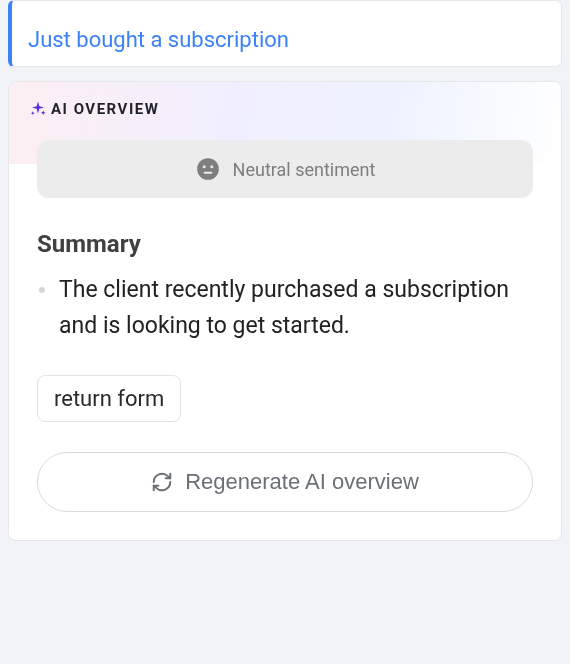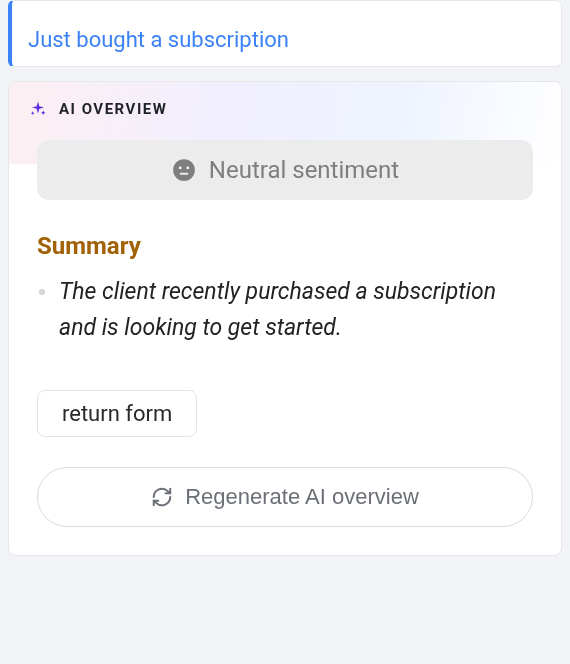--- a/index.html
+++ b/index.html
@@ -31,21 +31,21 @@
       background: #fff;
       border: 1px solid #e5e7eb;
       border-radius: 8px;
       overflow: hidden;
     }
     .overview-header {
       background: linear-gradient(100deg, #fdeff2 0%, #f1efff 40%, #eef3ff 70%, #ffffff 100%);
       padding: 18px 20px 46px 20px;
       display: flex;
       align-items: center;
-      gap: 12px;
+      gap: 4px;
     }
     .sparkle-icon {
       width: 18px;
       height: 18px;
       flex-shrink: 0;
       color: #5b2ee0;
     }
     .overview-title {
       font-size: 15px;
       font-weight: 700;
@@ -66,34 +66,33 @@
       gap: 12px;
       margin-bottom: 32px;
     }
     .face-icon {
       width: 26px;
       height: 26px;
       color: #7e7e7e;
       flex-shrink: 0;
     }
     .sentiment-text {
-      font-size: 24px;
+      font-size: 18px;
       color: #7e7e7e;
       font-weight: 400;
     }
     .section-heading {
       font-size: 24px;
       font-weight: 700;
-      color: #a16207;
+      color: #404040;
       margin-bottom: 14px;
     }
     .summary-list {
       list-style: none;
-      margin-bottom: 45px;
-      font-style: italic;
+      margin-bottom: 32px;
     }
     .summary-item {
       position: relative;
       padding-left: 22px;
       font-size: 23px;
       line-height: 1.55;
       color: #222;
     }
     .summary-item::before {
       content: "";
@@ -107,21 +106,21 @@
     }
     .tags-row {
       display: flex;
       gap: 8px;
       flex-wrap: wrap;
       margin-bottom: 30px;
     }
     .tag {
       border: 1px solid #e1e3e6;
       border-radius: 8px;
-      padding: 10px 24px;
+      padding: 10px 16px;
       font-size: 22px;
       color: #2a2a2a;
       background: #fff;
     }
     .regen-btn {
       width: 100%;
       border: 1px solid #d8dadd;
       background: #fff;
       border-radius: 999px;
       padding: 16px 20px;

